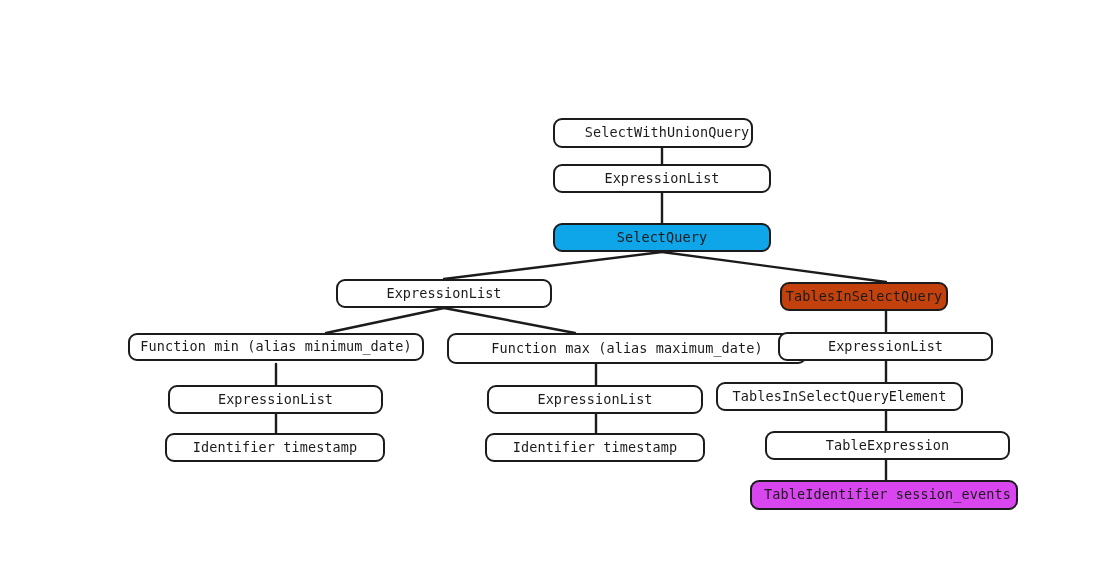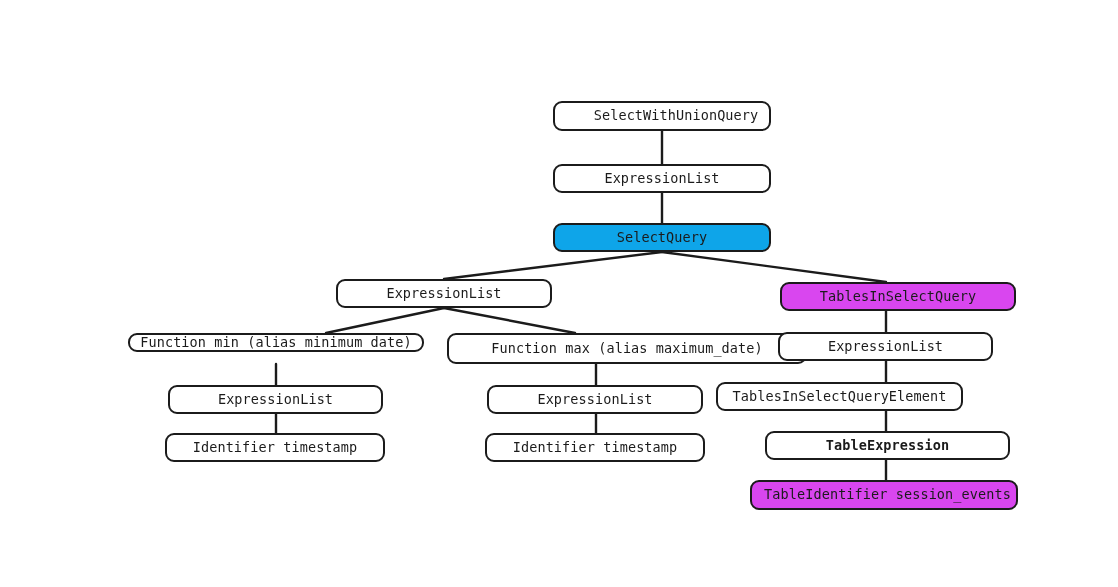--- a/index.html
+++ b/index.html
@@ -62,36 +62,36 @@
       <line x1="444" y1="308" x2="575" y2="333" stroke="#1b1b1b" stroke-width="2.4" stroke-linecap="round"></line>
       <line x1="276" y1="364" x2="276" y2="385" stroke="#1b1b1b" stroke-width="2.4" stroke-linecap="round"></line>
       <line x1="276" y1="414" x2="276" y2="433" stroke="#1b1b1b" stroke-width="2.4" stroke-linecap="round"></line>
       <line x1="596" y1="364" x2="596" y2="385" stroke="#1b1b1b" stroke-width="2.4" stroke-linecap="round"></line>
       <line x1="596" y1="414" x2="596" y2="433" stroke="#1b1b1b" stroke-width="2.4" stroke-linecap="round"></line>
       <line x1="886" y1="311" x2="886" y2="332" stroke="#1b1b1b" stroke-width="2.4" stroke-linecap="round"></line>
       <line x1="886" y1="361" x2="886" y2="382" stroke="#1b1b1b" stroke-width="2.4" stroke-linecap="round"></line>
       <line x1="886" y1="411" x2="886" y2="431" stroke="#1b1b1b" stroke-width="2.4" stroke-linecap="round"></line>
       <line x1="886" y1="460" x2="886" y2="480" stroke="#1b1b1b" stroke-width="2.4" stroke-linecap="round"></line>
     </svg>
-<div class="node" style="left: 553px; top: 101px; width: 218px; height: 30px; border-color: rgb(27, 27, 27); background: rgb(255, 255, 255); padding-left: 28px;">
+<div class="node" style="left: 553px; top: 118px; width: 200px; height: 30px; border-color: rgb(27, 27, 27); background: rgb(255, 255, 255); padding-left: 28px;">
       <span class="node-label">SelectWithUnionQuery</span>
     </div>
     <div class="node" style="left: 553px; top: 164px; width: 218px; height: 29px; border-color: rgb(27, 27, 27); background: rgb(255, 255, 255);">
       <span class="node-label">ExpressionList</span>
     </div>
     <div class="node" style="left: 553px; top: 223px; width: 218px; height: 29px; border-color: rgb(27, 27, 27); background: #0ea5e9;">
       <span class="node-label">SelectQuery</span>
     </div>
     <div class="node" style="left: 336px; top: 279px; width: 216px; height: 29px; border-color: rgb(27, 27, 27); background: rgb(255, 255, 255);">
       <span class="node-label">ExpressionList</span>
     </div>
-    <div class="node" style="left: 780px; top: 282px; width: 236px; height: 29px; border-color: rgb(27, 27, 27); background: #d946ef;">
+    <div class="node" style="left: 780px; top: 282px; width: 168px; height: 29px; border-color: rgb(27, 27, 27); background: #c2410c;">
       <span class="node-label">TablesInSelectQuery</span>
     </div>
-    <div class="node" style="left: 128px; top: 333px; width: 296px; height: 19px; border-color: rgb(27, 27, 27); background: rgb(255, 255, 255);">
+    <div class="node" style="left: 128px; top: 333px; width: 296px; height: 28px; border-color: rgb(27, 27, 27); background: rgb(255, 255, 255);">
       <span class="node-label">Function min (alias minimum_date)</span>
     </div>
     <div class="node" style="left: 447px; top: 333px; width: 360px; height: 31px; border-color: rgb(27, 27, 27); background: rgb(255, 255, 255);">
       <span class="node-label">Function max (alias maximum_date)</span>
     </div>
     <div class="node" style="left: 168px; top: 385px; width: 215px; height: 29px; border-color: rgb(27, 27, 27); background: rgb(255, 255, 255);">
       <span class="node-label">ExpressionList</span>
     </div>
     <div class="node" style="left: 165px; top: 433px; width: 220px; height: 29px; border-color: rgb(27, 27, 27); background: rgb(255, 255, 255);">
       <span class="node-label">Identifier timestamp</span>
@@ -101,19 +101,19 @@
     </div>
     <div class="node" style="left: 485px; top: 433px; width: 220px; height: 29px; border-color: rgb(27, 27, 27); background: rgb(255, 255, 255);">
       <span class="node-label">Identifier timestamp</span>
     </div>
     <div class="node" style="left: 778px; top: 332px; width: 215px; height: 29px; border-color: rgb(27, 27, 27); background: rgb(255, 255, 255);">
       <span class="node-label">ExpressionList</span>
     </div>
     <div class="node" style="left: 716px; top: 382px; width: 247px; height: 29px; border-color: rgb(27, 27, 27); background: rgb(255, 255, 255);">
       <span class="node-label">TablesInSelectQueryElement</span>
     </div>
-    <div class="node" style="left: 765px; top: 431px; width: 245px; height: 29px; border-color: rgb(27, 27, 27); background: rgb(255, 255, 255); font-weight: bold;">
+    <div class="node" style="left: 765px; top: 431px; width: 245px; height: 29px; border-color: rgb(27, 27, 27); background: rgb(255, 255, 255);">
       <span class="node-label">TableExpression</span>
     </div>
     <div class="node" style="left: 750px; top: 480px; width: 268px; height: 30px; border-color: rgb(27, 27, 27); background: #d946ef; padding-left: 7px;">
       <span class="node-label">TableIdentifier session_events</span>
     </div>
   </div>
 
 </body></html>

